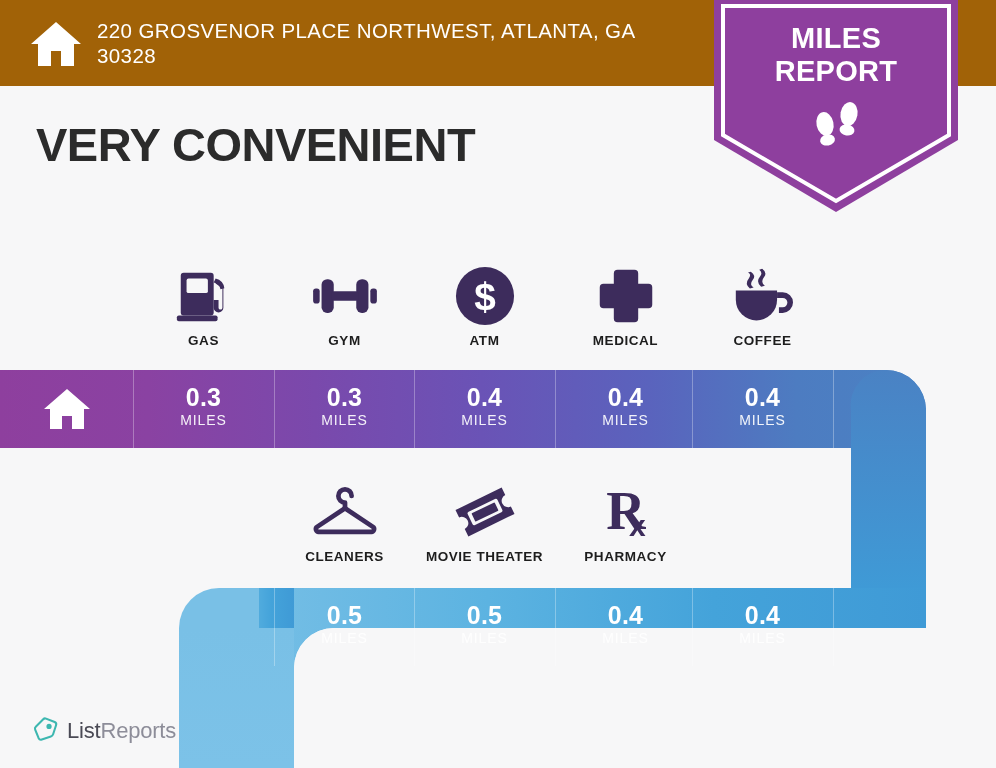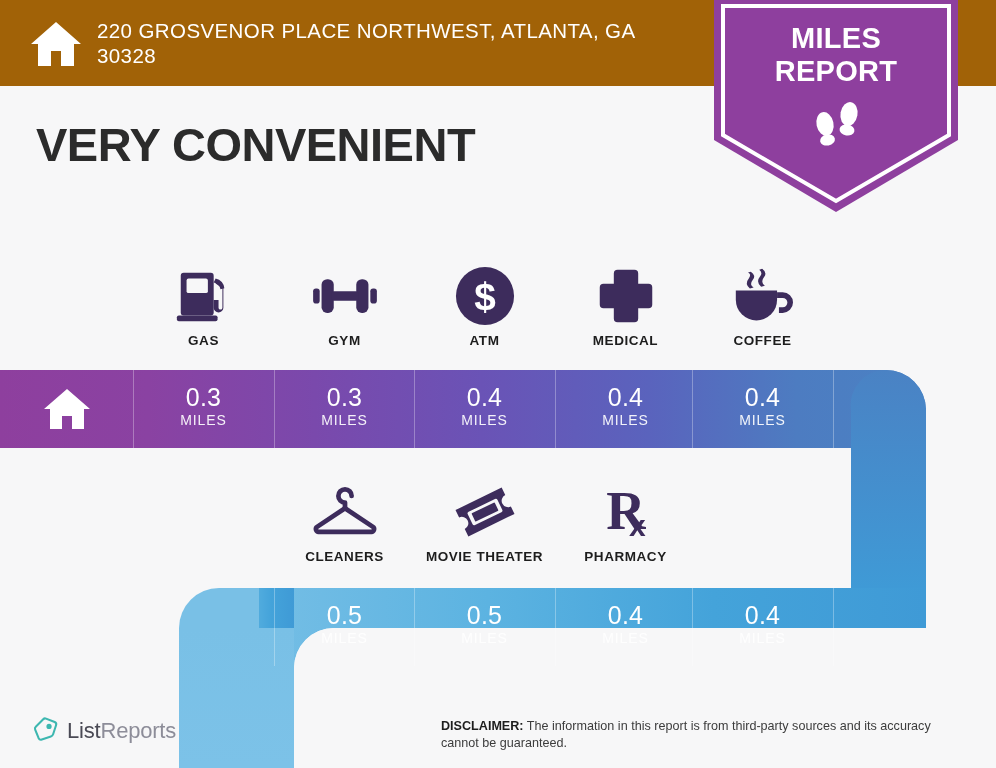--- a/index.html
+++ b/index.html
@@ -72,21 +72,21 @@
   }
 
   
   .ribbon-svg{position:absolute;left:0;top:0;width:996px;height:768px;}
 
   .bar-cells{position:absolute;left:0;width:996px;height:78px;}
   .bar-cell{
     position:absolute;top:0;width:141px;height:78px;
     text-align:center;color:#ffffff;
   }
-  .bar-val{font-size:25px;font-weight:400;line-height:30px;padding-top:12px;letter-spacing:.3px;}
+  .bar-val{font-size:25px;font-weight:700;line-height:30px;padding-top:12px;letter-spacing:.3px;}
   .bar-unit{font-size:14px;font-weight:400;letter-spacing:.9px;opacity:.92;}
   .bar-home{
     position:absolute;left:0;top:0;width:133px;height:78px;
     display:flex;align-items:center;justify-content:center;
   }
   .divider{position:absolute;top:0;width:1px;height:78px;background:rgba(255,255,255,.30);}
 
   
   .logo{
     position:absolute;left:33px;top:716px;display:flex;align-items:center;gap:8px;
@@ -356,17 +356,14 @@
   <div class="logo">
     <span>
       <svg viewBox="0 0 30 30" width="26" height="26">
         <path d="M15 3 l10 4 a3 3 0 0 1 1.6 3.7 l-3.4 10.4 a4 4 0 0 1 -2.6 2.6 l-10.4 3.4 A3 3 0 0 1 6.5 25.6 l-4 -10 a3 3 0 0 1 .7 -3.3 l8.6 -8.6 A3 3 0 0 1 15 3 z" fill="none" stroke="#3db7b0" stroke-width="2.4"></path>
         <circle cx="18.5" cy="12" r="3" fill="#3db7b0"></circle>
       </svg>
     </span>
     <span class="logo-text"><span class="logo-list">List</span><span class="logo-reports">Reports</span></span>
   </div>
 
-  <div class="disclaimer">
-    <b>DISCLAIMER:</b><span> The information in this report is from third-party sources and its accuracy cannot be guaranteed.</span>
-  </div>
 
 </div>
 
 </body></html>

